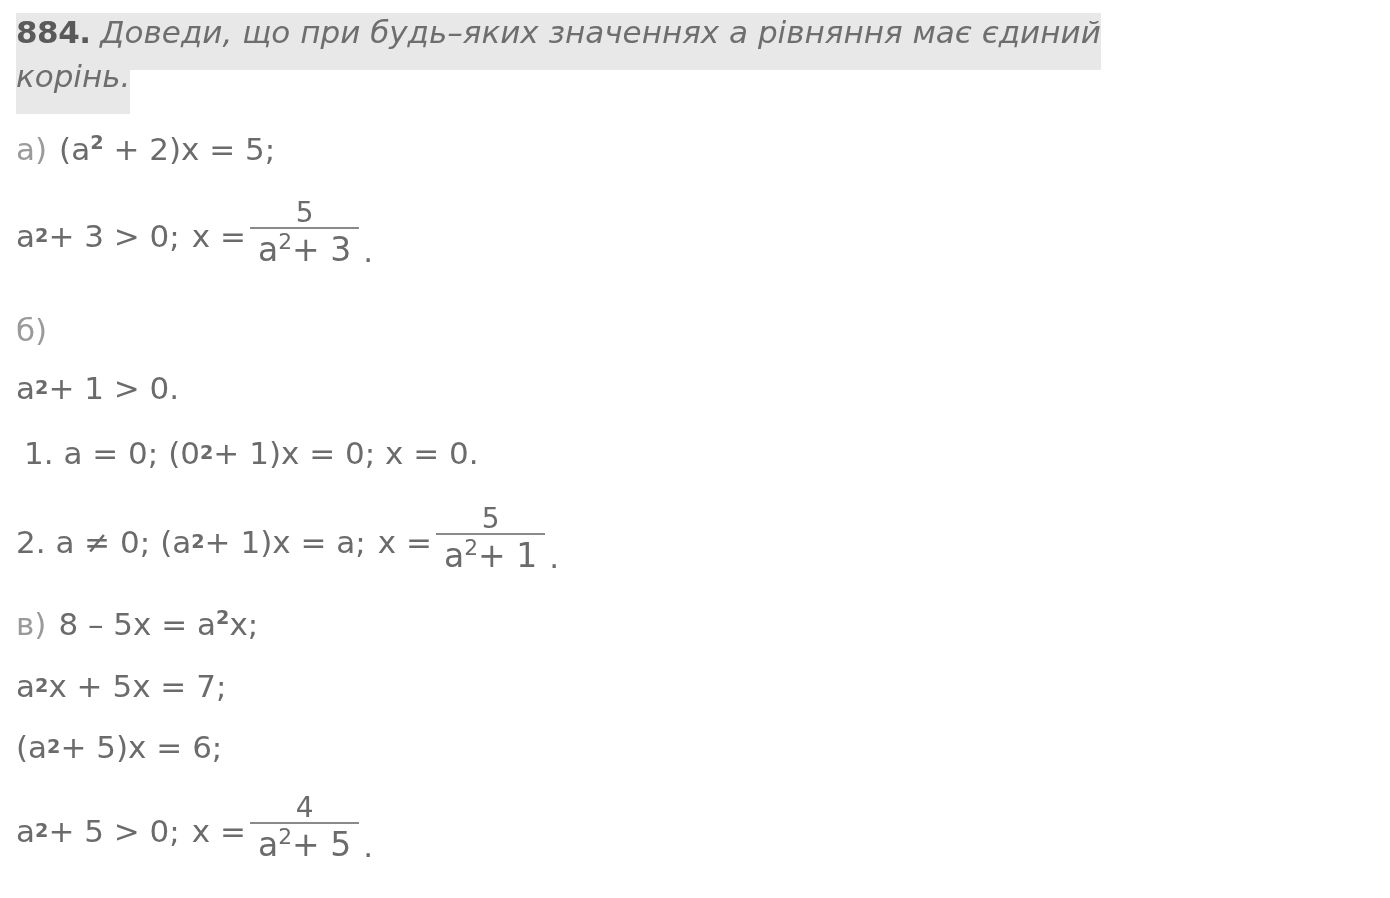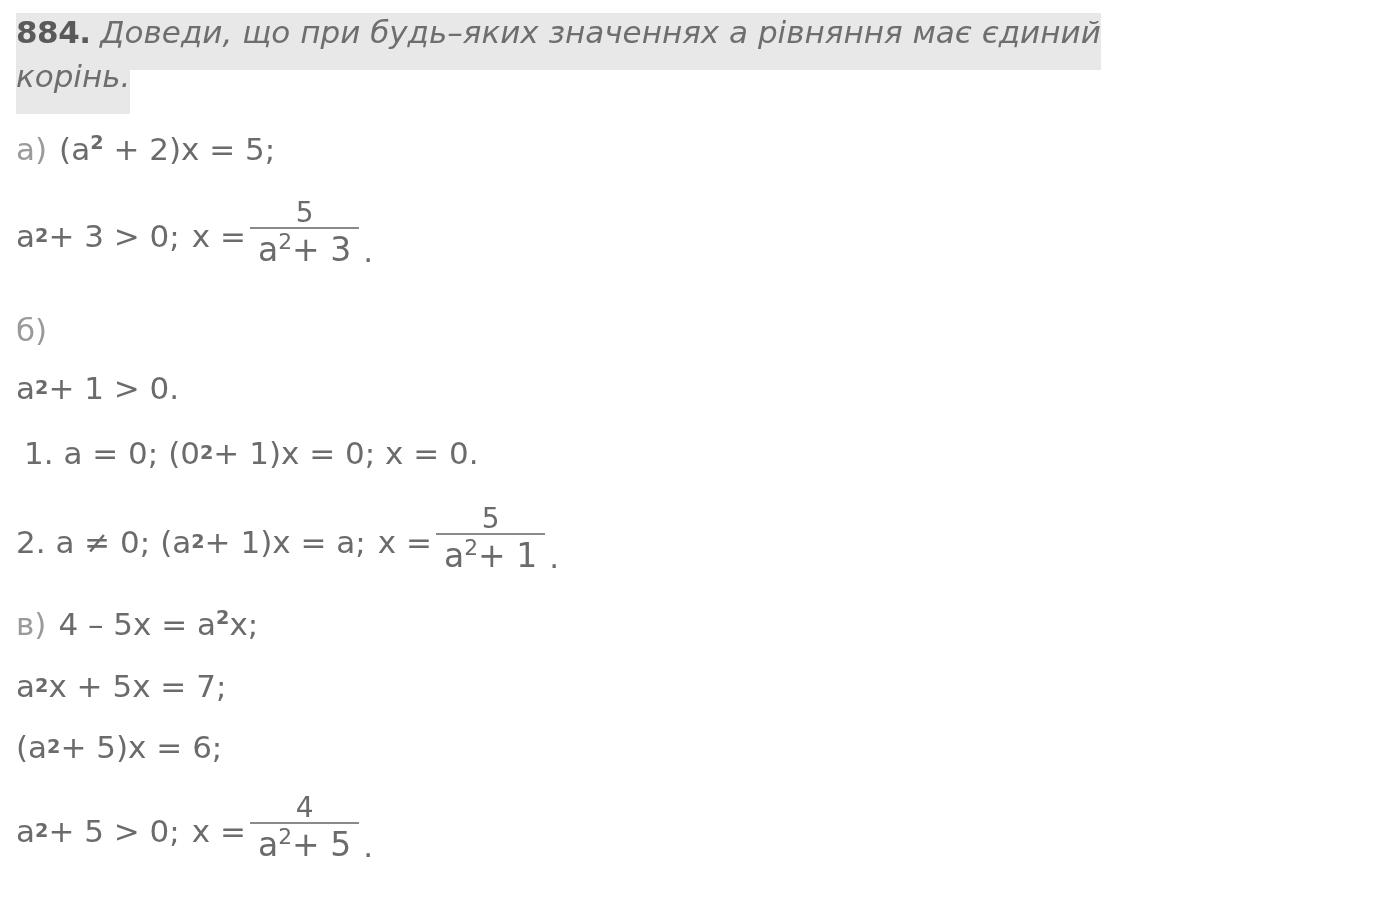--- a/index.html
+++ b/index.html
@@ -158,21 +158,21 @@
     <span class="frac">
       <span class="num-part">5</span>
       <span class="bar"></span>
       <span class="den-part"><span>a</span><sup class="pl">2</sup><span>+ 1</span></span>
     </span>
     <span class="tail">.</span>
   </div>
 
   <div class="line" style="left:16px; top:606px;">
     <span class="lbl">в)</span>
-    <span><span>4 – 5x = a</span><sup class="p">2</sup><span>x;</span></span>
+    <span><span>8 – 5x = a</span><sup class="p">2</sup><span>x;</span></span>
   </div>
 
   <div class="line" style="left:16px; top:668px;">
     <span>a</span>
       <sup class="p">2</sup>
       <span>x + 5x = 7;</span>
   </div>
 
   <div class="line" style="left:16px; top:729px;">
     <span>(a</span>

